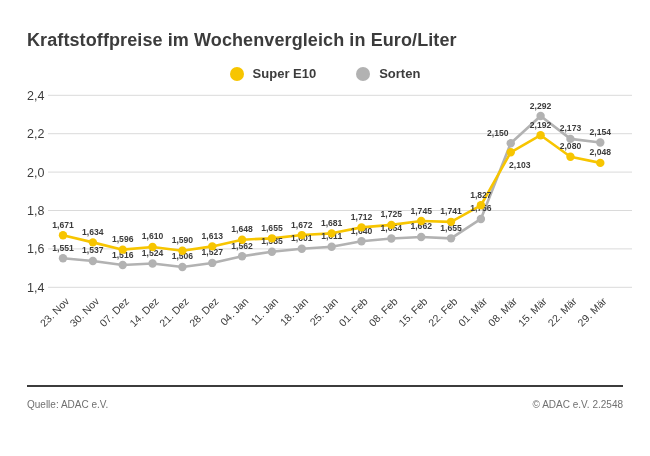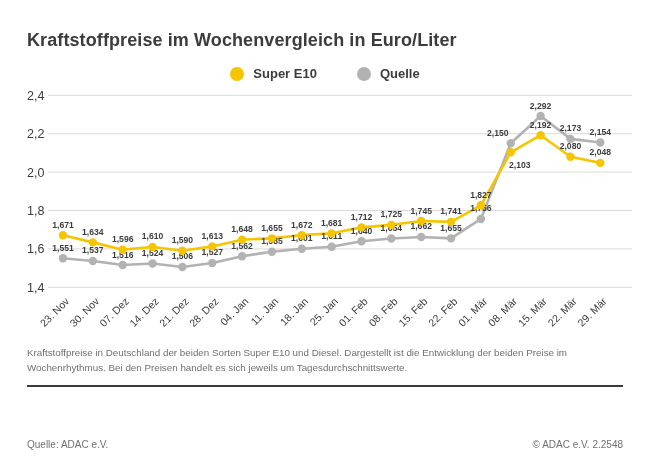--- a/index.html
+++ b/index.html
@@ -24,38 +24,38 @@
   .footnote{
     position:absolute;left:27px;top:346px;width:598px;
     font-size:9.8px;line-height:1.52;color:#707070;
   }
   .divider{
     position:absolute;left:27px;top:385px;width:596px;height:2px;background:#3c3c3c;
   }
   .footer-row{
     position:absolute;left:27px;top:399px;width:596px;
     display:flex;justify-content:space-between;
-    font-size:10px;color:#707070;margin-top:40px;
+    font-size:10px;color:#707070;
   }
 </style>
 </head>
 <body>
 
 <div class="stage">
 
   <div class="chart-title">Kraftstoffpreise im Wochenvergleich in Euro/Liter</div>
 
   <div class="legend">
     <div class="legend-item">
       <span class="legend-dot" style="background:#F7C500;"></span>
       <span class="legend-label">Super E10</span>
     </div>
     <div class="legend-item">
       <span class="legend-dot" style="background:#B2B2B2;"></span>
-      <span class="legend-label">Quelle</span>
+      <span class="legend-label">Sorten</span>
     </div>
   </div>
 
   <svg id="chart-svg" width="650" height="258" viewBox="0 0 650 258">
       <line x1="48" y1="7.3" x2="632" y2="7.3" stroke="#DADADA" stroke-width="1"></line>
       <text x="27" y="11.8" font-size="12.5" fill="#3C3C3C" font-family="Liberation Sans, DejaVu Sans, sans-serif">2,4</text>
       <line x1="48" y1="45.70000000000003" x2="632" y2="45.70000000000003" stroke="#DADADA" stroke-width="1"></line>
       <text x="27" y="50.20000000000003" font-size="12.5" fill="#3C3C3C" font-family="Liberation Sans, DejaVu Sans, sans-serif">2,2</text>
       <line x1="48" y1="84.09999999999998" x2="632" y2="84.09999999999998" stroke="#DADADA" stroke-width="1"></line>
       <text x="27" y="88.59999999999998" font-size="12.5" fill="#3C3C3C" font-family="Liberation Sans, DejaVu Sans, sans-serif">2,0</text>
@@ -157,21 +157,20 @@
       <text x="391.35" y="129.39999999999998" text-anchor="middle" font-size="8.6" font-weight="bold" fill="#3C3C3C" font-family="Liberation Sans, DejaVu Sans, sans-serif">1,725</text>
       <text x="421.20000000000005" y="125.55999999999997" text-anchor="middle" font-size="8.6" font-weight="bold" fill="#3C3C3C" font-family="Liberation Sans, DejaVu Sans, sans-serif">1,745</text>
       <text x="451.05" y="126.32799999999997" text-anchor="middle" font-size="8.6" font-weight="bold" fill="#3C3C3C" font-family="Liberation Sans, DejaVu Sans, sans-serif">1,741</text>
       <text x="480.90000000000003" y="109.81599999999999" text-anchor="middle" font-size="8.6" font-weight="bold" fill="#3C3C3C" font-family="Liberation Sans, DejaVu Sans, sans-serif">1,827</text>
       <text x="519.75" y="80.32399999999994" text-anchor="middle" font-size="8.6" font-weight="bold" fill="#3C3C3C" font-family="Liberation Sans, DejaVu Sans, sans-serif">2,103</text>
       <text x="540.6" y="39.73599999999995" text-anchor="middle" font-size="8.6" font-weight="bold" fill="#3C3C3C" font-family="Liberation Sans, DejaVu Sans, sans-serif">2,192</text>
       <text x="570.45" y="61.23999999999997" text-anchor="middle" font-size="8.6" font-weight="bold" fill="#3C3C3C" font-family="Liberation Sans, DejaVu Sans, sans-serif">2,080</text>
       <text x="600.3000000000001" y="67.38399999999997" text-anchor="middle" font-size="8.6" font-weight="bold" fill="#3C3C3C" font-family="Liberation Sans, DejaVu Sans, sans-serif">2,048</text>
     </svg>
 
-  <div class="footnote">Kraftstoffpreise in Deutschland der beiden Sorten Super E10 und Diesel. Dargestellt ist die Entwicklung der beiden Preise im Wochenrhythmus. Bei den Preisen handelt es sich jeweils um Tagesdurchschnittswerte.</div>
 
   <div class="divider"></div>
 
   <div class="footer-row">
     <span>Quelle: ADAC e.V.</span>
     <span>© ADAC e.V. 2.2548</span>
   </div>
 
 </div>
 

